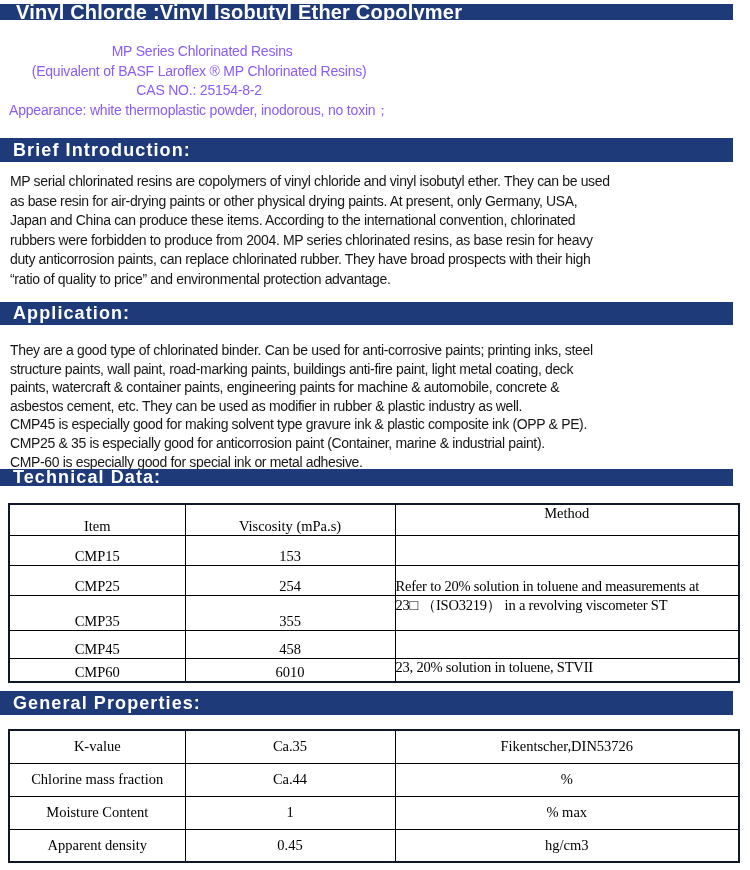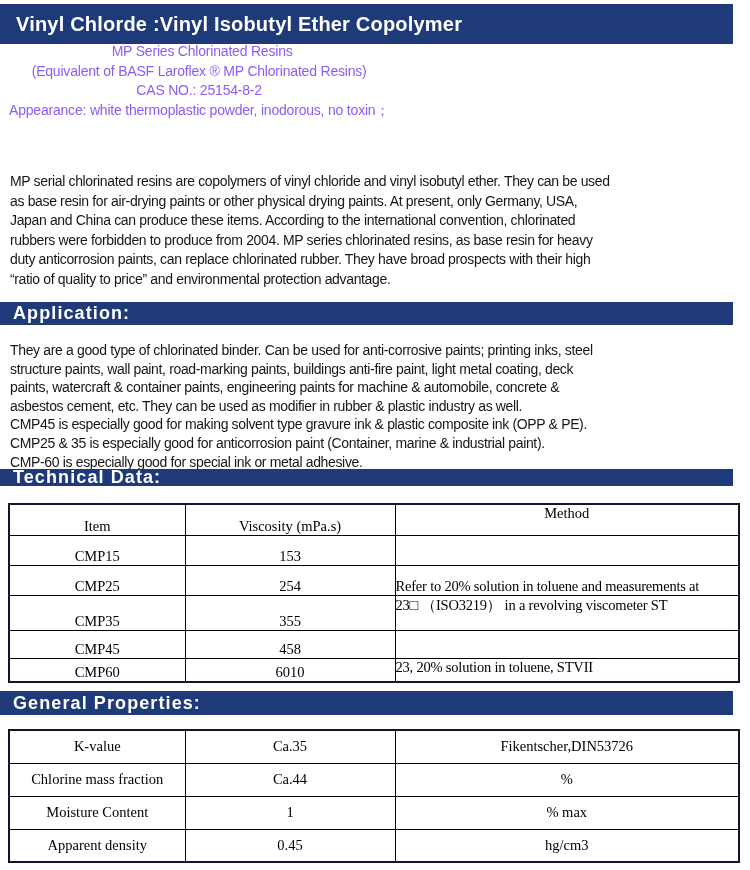--- a/index.html
+++ b/index.html
@@ -12,21 +12,21 @@
     overflow:hidden;
   }
   
   .banner{
     position:absolute;left:0;width:733px;
     background:#1e3a78;color:#ffffff;
     display:flex;align-items:center;
     font-weight:bold;
     box-sizing:border-box;
   }
-  .title-banner{top:4px;height:40px;font-size:20px;padding-left:16px;letter-spacing:0.2px;}
+  .title-banner{top:4px;height:16px;font-size:20px;padding-left:16px;letter-spacing:0.2px;}
   .section-banner{height:24px;font-size:18px;padding-left:13px;letter-spacing:1.1px;z-index:5;}
   #banner-brief{top:138px;}
   #banner-app{top:302px;height:23px;}
   #banner-tech{top:469px;height:17px;}
   #banner-gen{top:691px;}
   
   .info{position:absolute;left:9px;top:42px;font-size:14px;line-height:19.7px;letter-spacing:-0.2px;color:#8b5cf6;text-align:center;}
   .info .indent{padding-left:6px;}
   
   .para{
@@ -66,20 +66,23 @@
     <span>Vinyl Chlorde :Vinyl Isobutyl Ether Copolymer</span>
   </div>
 
   <div class="info">
     <div class="indent">MP Series Chlorinated Resins</div>
     <div>(Equivalent of BASF Laroflex ® MP Chlorinated Resins)</div>
     <div>CAS NO.: 25154-8-2</div>
     <div>Appearance: white thermoplastic powder, inodorous, no toxin；</div>
   </div>
 
+  <div class="banner section-banner" id="banner-brief">
+    <span>Brief Introduction:</span>
+  </div>
   <div class="para" id="para-brief">MP serial chlorinated resins are copolymers of vinyl chloride and vinyl isobutyl ether. They can be used
 as base resin for air-drying paints or other physical drying paints. At present, only Germany, USA,
 Japan and China can produce these items. According to the international convention, chlorinated
 rubbers were forbidden to produce from 2004. MP series chlorinated resins, as base resin for heavy
 duty anticorrosion paints, can replace chlorinated rubber. They have broad prospects with their high
 “ratio of quality to price” and environmental protection advantage.</div>
 
   <div class="banner section-banner" id="banner-app">
     <span>Application:</span>
   </div>

